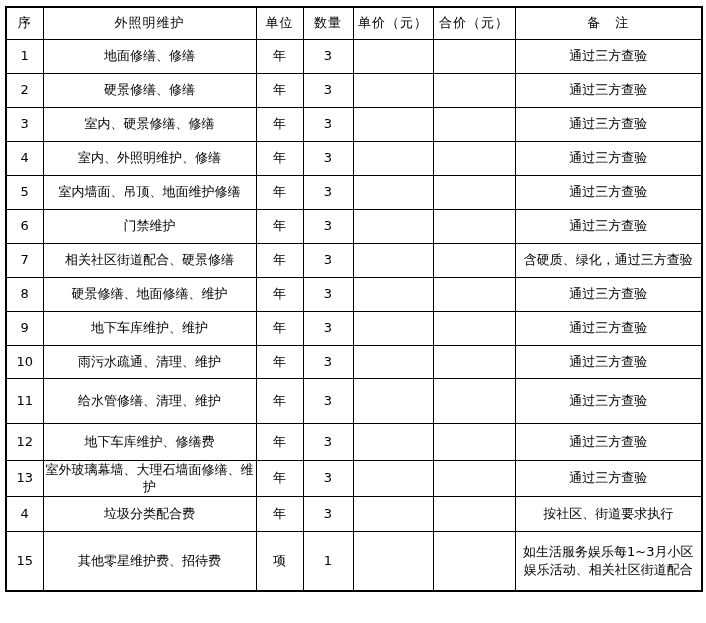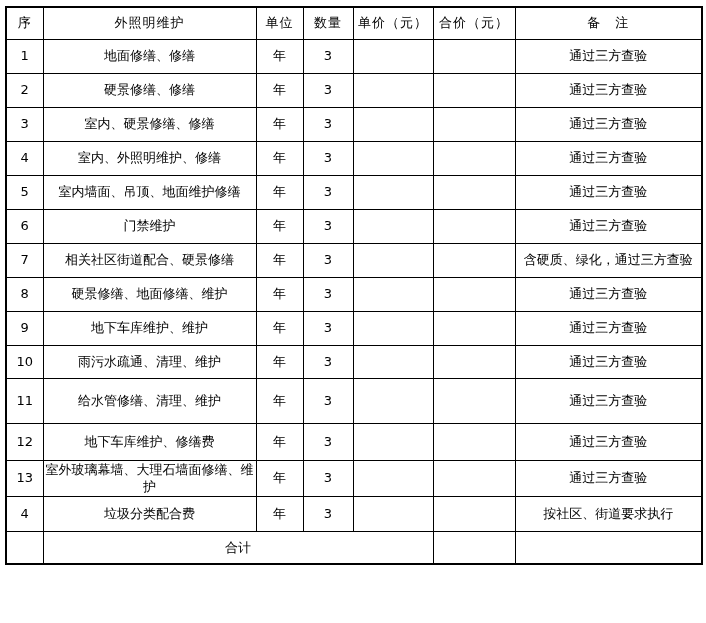--- a/index.html
+++ b/index.html
@@ -195,21 +195,24 @@
       </tr>
       <tr class="h35">
         <td>4</td>
         <td>垃圾分类配合费</td>
         <td>年</td>
         <td>3</td>
         <td></td>
         <td></td>
         <td>按社区、街道要求执行</td>
       </tr>
-      <tr class="h33">
-        <td></td>
-        <td colspan="4">合计</td>
-        <td></td>
-        <td></td>
+      <tr class="h60">
+        <td>15</td>
+        <td>其他零星维护费、招待费</td>
+        <td>项</td>
+        <td>1</td>
+        <td></td>
+        <td></td>
+        <td class="remark-left">如生活服务娱乐每1~3月小区娱乐活动、相关社区街道配合</td>
       </tr>
     </tbody>
   </table>
 </div>
 
 </body></html>

